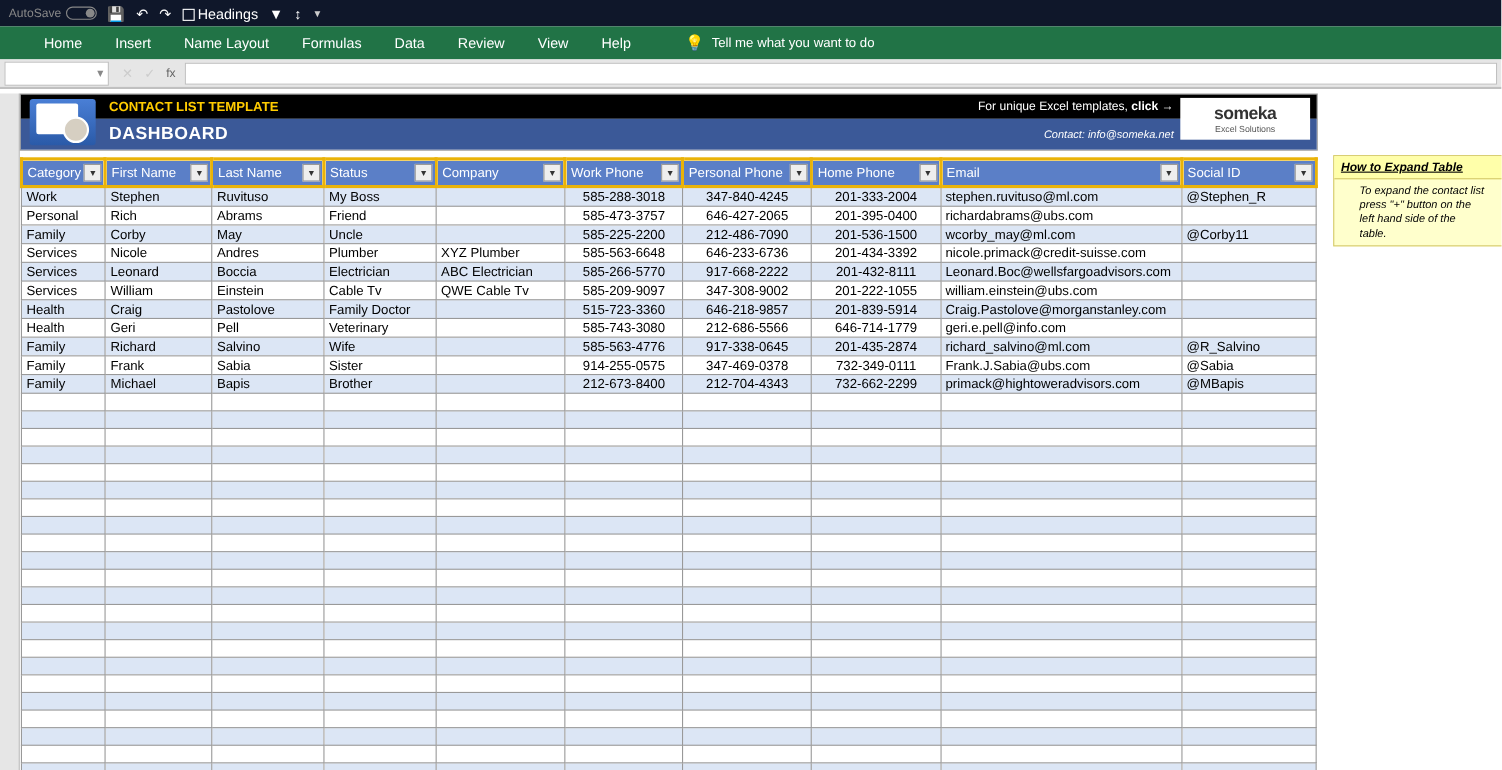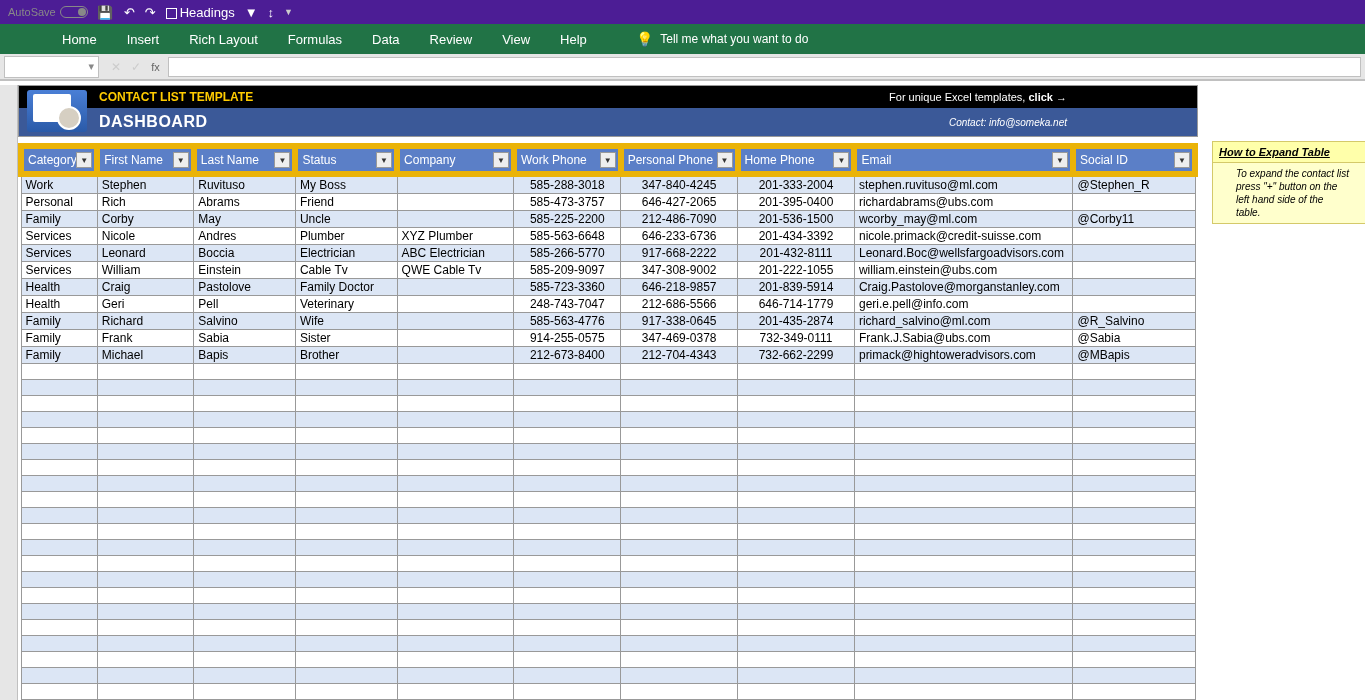--- a/index.html
+++ b/index.html
@@ -1,28 +1,28 @@
 <!DOCTYPE html>
 <html><head>
 <meta charset="utf-8">
 <style>
 * { margin: 0; padding: 0; box-sizing: border-box; }
 body { font-family: "Segoe UI", Arial, sans-serif; font-size: 12px; background: #fff; overflow: hidden; }
 
 
-.title-bar { background: #4c1d95; height: 24px; display: flex; align-items: center; color: #fff; padding: 0 8px; }
+.title-bar { background: #0f172a; height: 24px; display: flex; align-items: center; color: #fff; padding: 0 8px; }
 .title-bar .left-controls { display: flex; align-items: center; gap: 10px; }
 .autosave { color: #888; font-size: 11px; display: flex; align-items: center; gap: 4px; }
 .autosave-toggle { width: 28px; height: 12px; border: 1px solid #888; border-radius: 6px; position: relative; }
 .autosave-toggle::after { content: ""; position: absolute; right: 1px; top: 1px; width: 8px; height: 8px; background: #888; border-radius: 50%; }
 .qat-icon { color: #fff; font-size: 13px; cursor: pointer; }
 .title-center { flex: 1; text-align: center; font-size: 12px; color: #fff; }
 
 
-.ribbon-tabs { background: #217346; height: 30px; display: flex; align-items: center; padding-left: 62px; gap: 30px; color: #fff; }
+.ribbon-tabs { background: #217346; height: 30px; display: flex; align-items: center; padding-left: 40px; gap: 30px; color: #fff; }
 .ribbon-tab { font-size: 13px; cursor: pointer; }
 .tell-me { display: flex; align-items: center; gap: 6px; margin-left: 20px; }
 .tell-me-bulb { font-size: 14px; }
 
 
 .formula-area { background: #e6e6e6; border-bottom: 1px solid #c0c0c0; }
 .name-box-row { display: flex; align-items: center; height: 26px; border-bottom: 1px solid #c0c0c0; }
 .name-box { width: 95px; height: 22px; background: #fff; border: 1px solid #c0c0c0; margin: 0 4px; display: flex; align-items: center; padding: 0 4px; font-size: 11px; }
 .name-box-dd { color: #888; margin-left: auto; }
 .fx-controls { display: flex; align-items: center; gap: 10px; padding: 0 8px; color: #888; }
@@ -44,21 +44,21 @@
 .header-blue-right { margin-left: auto; color: #fff; font-size: 10px; font-style: italic; padding-right: 130px; }
 .header-icon { position: absolute; left: 8px; top: 4px; width: 60px; height: 42px; background: linear-gradient(#4a7fd6, #2a5aa8); border-radius: 3px; z-index: 2; display: flex; align-items: center; justify-content: center; }
 .header-icon::before { content: ""; width: 38px; height: 28px; background: #fff; border-radius: 2px; position: absolute; left: 6px; top: 4px; }
 .header-icon::after { content: ""; width: 20px; height: 20px; background: #d6cfc2; border-radius: 50%; position: absolute; right: 6px; bottom: 2px; border: 2px solid #fff; }
 .someka-logo { position: absolute; right: 6px; top: 3px; height: 38px; width: 118px; background: #fff; z-index: 2; display: flex; flex-direction: column; align-items: center; justify-content: center; }
 .someka-logo-text { font-size: 16px; font-weight: bold; color: #333; letter-spacing: -0.5px; }
 .someka-logo-sub { font-size: 8px; color: #555; }
 
 
 .data-table { width: 1180px; border-collapse: collapse; table-layout: fixed; }
-.data-table th { background: #5b7fc7; color: #fff; text-align: left; font-weight: normal; font-size: 12px; padding: 4px 4px; border: 6px solid #eab308; position: relative; height: 24px; }
+.data-table th { background: #5b7fc7; color: #fff; text-align: left; font-weight: normal; font-size: 12px; padding: 4px 4px; border: 3px solid #eab308; position: relative; height: 24px; }
 .filter-btn { position: absolute; right: 2px; top: 3px; width: 16px; height: 16px; background: #eee; border: 1px solid #999; display: flex; align-items: center; justify-content: center; font-size: 8px; color: #333; cursor: pointer; }
 .data-table td { border: 1px solid #999; padding: 1px 4px; font-size: 12px; height: 16px; background: #dce6f5; color: #000; overflow: hidden; white-space: nowrap; }
 .data-table tr:nth-child(even) td { background: #fff; }
 .center { text-align: center; }
 
 
 .help-box { position: absolute; left: 1212px; top: 60px; width: 162px; background: #ffffcc; border: 1px solid #d4c96a; font-size: 10px; }
 .help-box-title { padding: 4px 6px; font-weight: bold; font-style: italic; text-decoration: underline; border-bottom: 1px solid #d4c96a; background: #ffffaa; font-size: 11px; }
 .help-box-text { padding: 4px 23px; font-style: italic; line-height: 1.3; }
 
@@ -79,21 +79,21 @@
     <span class="qat-icon"><span class="checkbox"></span><span>Headings</span></span>
     <span class="qat-icon">▼</span>
     <span class="qat-icon">↕</span>
     <span class="qat-icon" style="font-size:9px;color:#ccc;">▼</span>
   </div>
 </div>
 
 <div class="ribbon-tabs">
   <span class="ribbon-tab">Home</span>
   <span class="ribbon-tab">Insert</span>
-  <span class="ribbon-tab">Rich Layout</span>
+  <span class="ribbon-tab">Name Layout</span>
   <span class="ribbon-tab">Formulas</span>
   <span class="ribbon-tab">Data</span>
   <span class="ribbon-tab">Review</span>
   <span class="ribbon-tab">View</span>
   <span class="ribbon-tab">Help</span>
   <div class="tell-me">
     <span class="tell-me-bulb">💡</span>
     <span>Tell me what you want to do</span>
   </div>
 </div>
@@ -110,20 +110,24 @@
     </div>
     <div class="formula-input"></div>
   </div>
 </div>
 
 <div class="sheet-container">
   <div class="row-gutter"></div>
 
   <div class="template-header" style="position:relative;">
     <div class="header-icon"></div>
+    <div class="someka-logo">
+      <div class="someka-logo-text">someka</div>
+      <div class="someka-logo-sub">Excel Solutions</div>
+    </div>
     <div class="header-black">
       <span class="header-black-title">CONTACT LIST TEMPLATE</span>
       <span class="header-black-right">
         <span>For unique Excel templates, </span><b>click</b> →
       </span>
     </div>
     <div class="header-blue">
       <span class="header-blue-title">DASHBOARD</span>
       <span class="header-blue-right">Contact: info@someka.net</span>
     </div>
@@ -230,33 +234,33 @@
           <td class="center">201-222-1055</td>
           <td>william.einstein@ubs.com</td>
           <td></td>
         </tr>
         <tr>
           <td>Health</td>
           <td>Craig</td>
           <td>Pastolove</td>
           <td>Family Doctor</td>
           <td></td>
-          <td class="center">585-723-3360</td>
+          <td class="center">515-723-3360</td>
           <td class="center">646-218-9857</td>
           <td class="center">201-839-5914</td>
           <td>Craig.Pastolove@morganstanley.com</td>
           <td></td>
         </tr>
         <tr>
           <td>Health</td>
           <td>Geri</td>
           <td>Pell</td>
           <td>Veterinary</td>
           <td></td>
-          <td class="center">248-743-7047</td>
+          <td class="center">585-743-3080</td>
           <td class="center">212-686-5566</td>
           <td class="center">646-714-1779</td>
           <td>geri.e.pell@info.com</td>
           <td></td>
         </tr>
         <tr>
           <td>Family</td>
           <td>Richard</td>
           <td>Salvino</td>
           <td>Wife</td>

